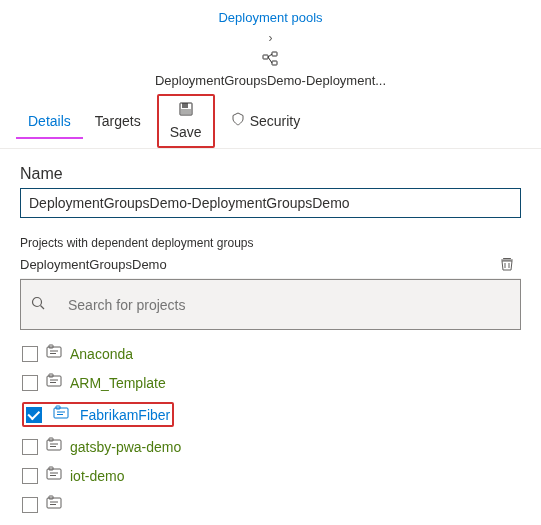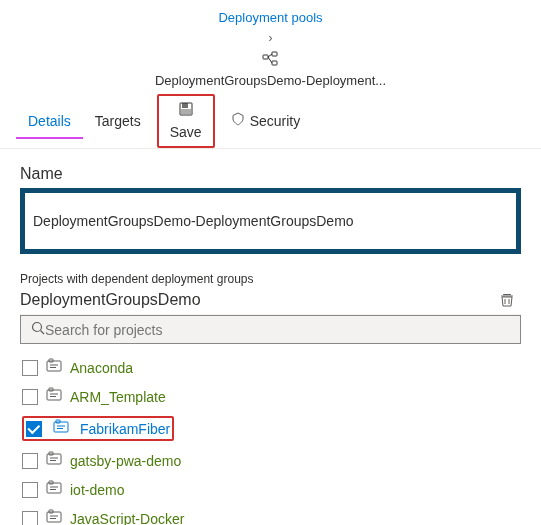--- a/index.html
+++ b/index.html
@@ -103,22 +103,22 @@
 
     .field-label {
       font-size: 16px;
       color: #323130;
       margin-bottom: 5px;
       font-weight: 400;
     }
 
     .text-input {
       width: 100%;
-      border: 5px solid #0c4a6e;
-      padding: 20px 8px;
+      border: 1px solid #0c4a6e;
+      padding: 6px 8px;
       font-size: 14px;
       font-family: "Segoe UI", Arial, sans-serif;
       color: #323130;
       outline: none;
       background: #fff;
     }
 
     .section-title {
       font-size: 12px;
       font-weight: 400;
@@ -128,21 +128,21 @@
     }
 
     .project-row {
       display: flex;
       align-items: center;
       justify-content: space-between;
       padding: 4px 0;
       border-bottom: 1px solid #f3f2f1;
     }
     .project-name {
-      font-size: 16px;
+      font-size: 13px;
       color: #323130;
     }
 
     .delete-btn {
       background: none;
       border: none;
       cursor: pointer;
       color: #605e5c;
       font-size: 16px;
       padding: 2px 6px;
@@ -157,22 +157,22 @@
       margin-top: 18px;
       margin-bottom: 8px;
     }
 
     
     .search-box {
       display: flex;
       align-items: center;
       border: 1px solid #8a8886;
       background: #f3f2f1;
-      padding: 5px 10px;
-      gap: 0;
+      padding: 16px 10px;
+      gap: 23px;
       margin-bottom: 10px;
     }
     .search-icon-inner {
       color: #605e5c;
       font-size: 14px;
     }
     .search-input {
       border: none;
       background: transparent;
       outline: none;
@@ -388,16 +388,15 @@
       <div class="checkbox-item">
         <div class="cb "></div>
        <span>
          <svg width="16" height="16" viewBox="0 0 16 16" fill="none">
            <rect x="1" y="3" width="14" height="10" rx="1" stroke="#605e5c" stroke-width="1" fill="none"></rect>
            <rect x="3" y="1" width="4" height="3" rx="0.5" stroke="#605e5c" stroke-width="1" fill="none"></rect>
            <line x1="4" y1="7" x2="12" y2="7" stroke="#605e5c" stroke-width="1"></line>
            <line x1="4" y1="9.5" x2="10" y2="9.5" stroke="#605e5c" stroke-width="1"></line>
          </svg>
        </span>
-       <span class="item-label">JavaScript-Docker</span>
       </div>
     </div>
 </div>
 
 </body></html>

